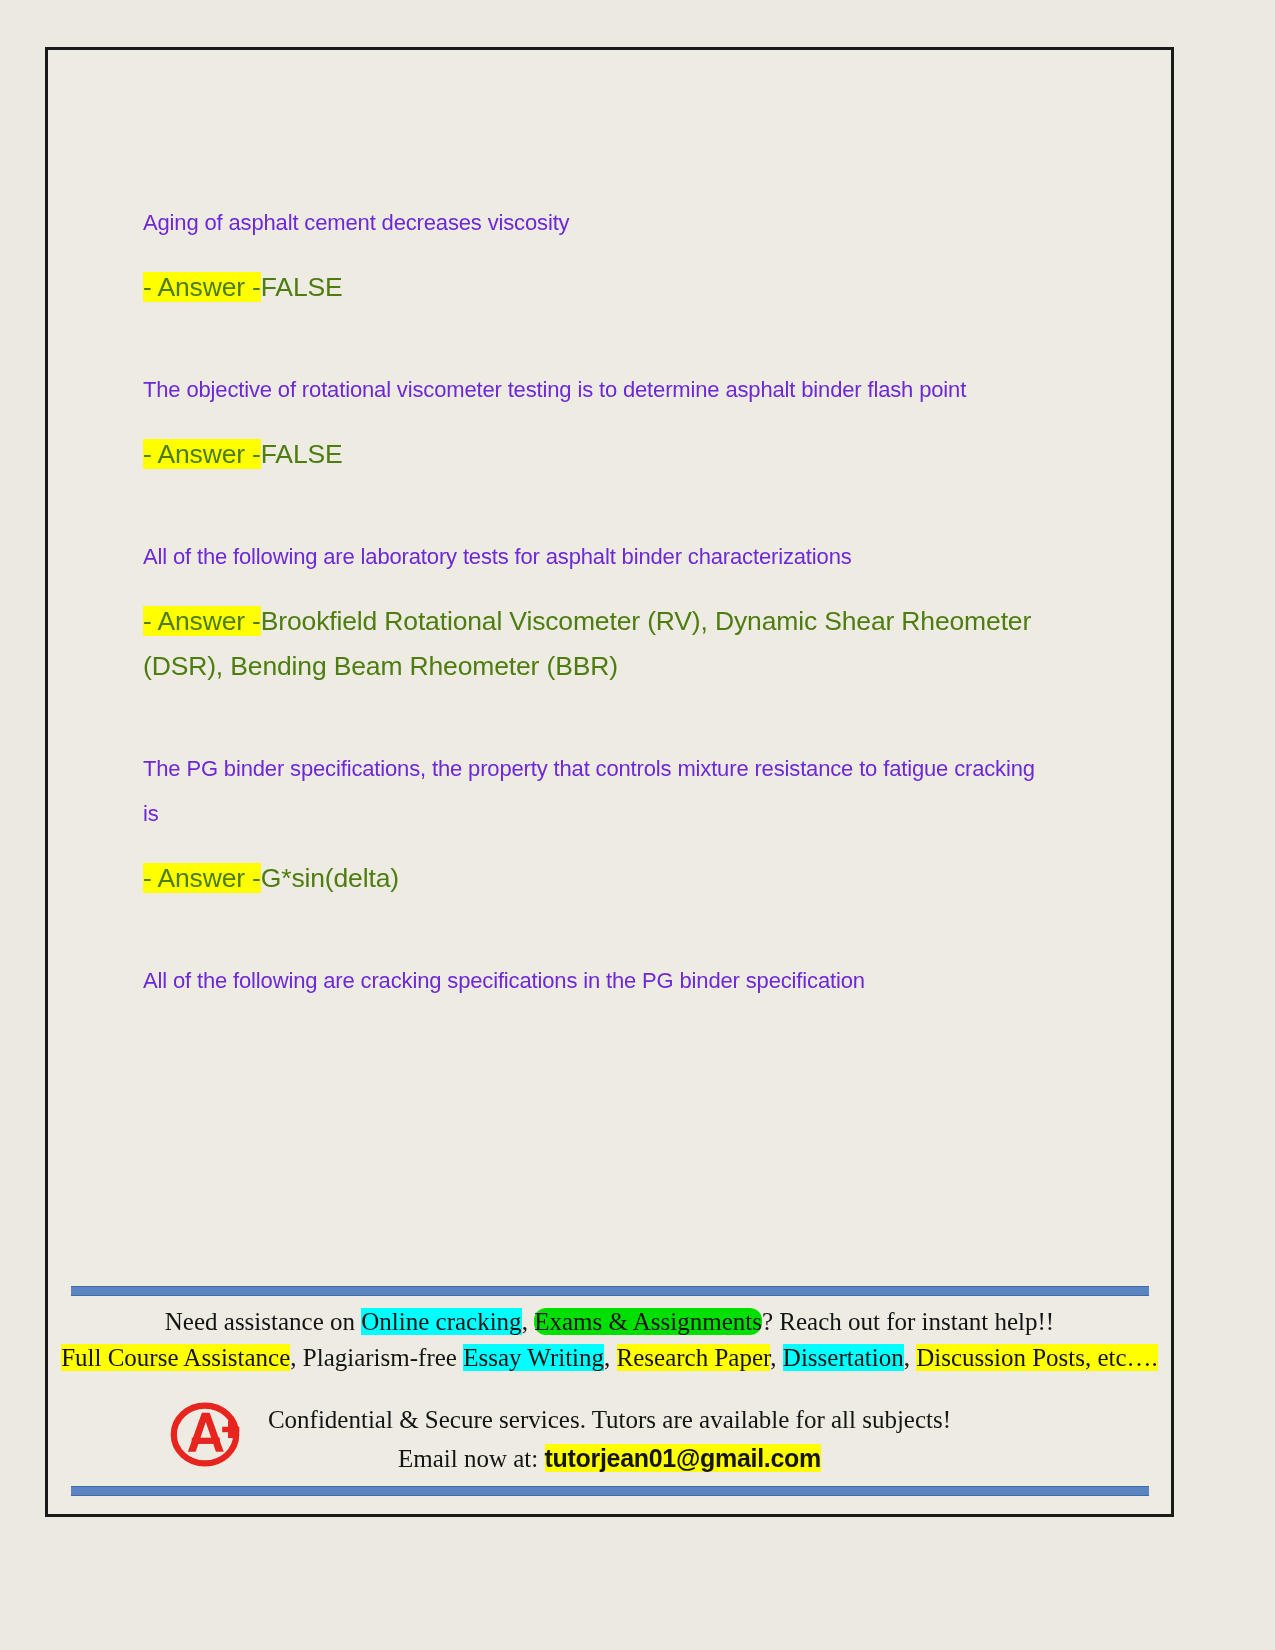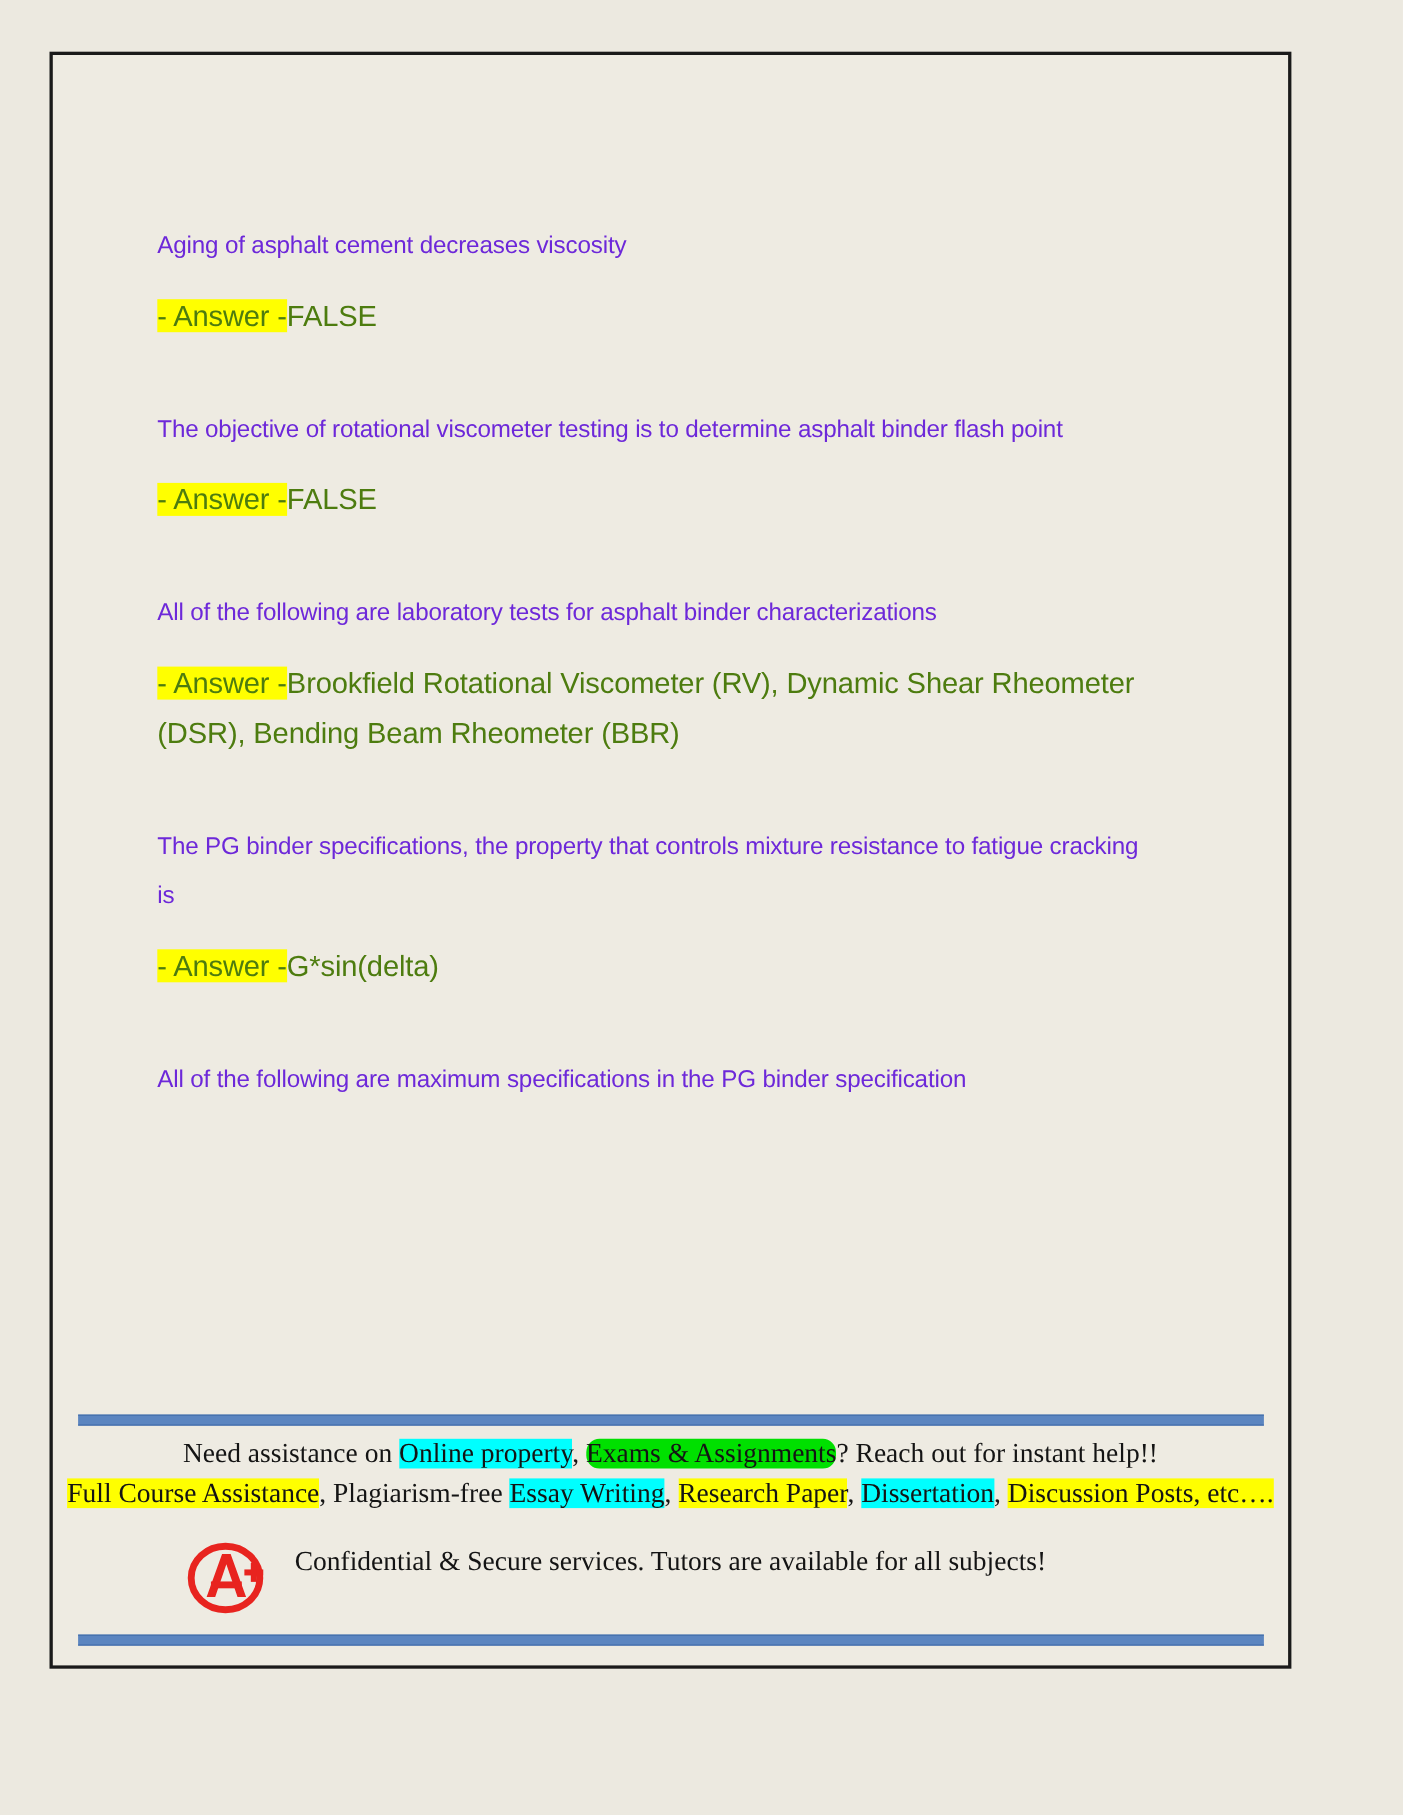--- a/index.html
+++ b/index.html
@@ -138,41 +138,42 @@
       <div class="q-text">All of the following are laboratory tests for asphalt binder characterizations</div>
       <div class="a-text"><span class="hl-yellow">- Answer -</span><span>Brookfield Rotational Viscometer (RV), Dynamic Shear Rheometer (DSR), Bending Beam Rheometer (BBR)</span></div>
     </div>
 
     <div class="qa-block">
       <div class="q-text">The PG binder specifications, the property that controls mixture resistance to fatigue cracking is</div>
       <div class="a-text"><span class="hl-yellow">- Answer -</span><span>G*sin(delta)</span></div>
     </div>
 
     <div class="qa-block">
-      <div class="q-text">All of the following are maximum specifications in the PG binder specification</div>
+      <div class="q-text">All of the following are cracking specifications in the PG binder specification</div>
     </div>
 
   </div>
 
   <div id="footer">
 
     <div class="divider divider-top"></div>
 
-    <div class="footer-line" id="fl1"><span>Need assistance on </span><span class="hl-cyan">Online property</span><span>, </span><span class="hl-green">Exams &amp; Assignments</span><span>? Reach out for instant help!!</span></div>
+    <div class="footer-line" id="fl1"><span>Need assistance on </span><span class="hl-cyan">Online cracking</span><span>, </span><span class="hl-green">Exams &amp; Assignments</span><span>? Reach out for instant help!!</span></div>
 
     <div class="footer-line" id="fl2"><span class="hl-yellow">Full Course Assistance</span><span>, Plagiarism-free </span><span class="hl-cyan">Essay Writing</span><span>, </span><span class="hl-yellow">Research Paper</span><span>, </span><span class="hl-cyan">Dissertation</span><span>, </span><span class="hl-yellow">Discussion Posts, etc….</span></div>
 
     <svg id="logo" viewBox="0 0 100 100">
       <ellipse cx="50" cy="52" rx="40" ry="37" fill="none" stroke="#e8241f" stroke-width="8"></ellipse>
       <path d="M 28 74 L 46 24 L 56 24 L 74 74 L 64 74 L 51 36 L 38 74 Z" fill="#e8241f"></path>
       <rect x="33" y="56" width="36" height="8" fill="#e8241f"></rect>
       <rect x="72" y="42" width="22" height="7" fill="#e8241f"></rect>
       <rect x="79.5" y="34.5" width="7" height="22" fill="#e8241f"></rect>
     </svg>
 
     <div class="footer-line" id="fl3">Confidential &amp; Secure services. Tutors are available for all subjects!</div>
 
+    <div class="footer-line" id="fl4"><span>Email now at:  </span><span class="hl-yellow email-bold">tutorjean01@gmail.com</span></div>
 
     <div class="divider divider-bottom"></div>
 
   </div>
 
 </div>
 
 </body></html>

